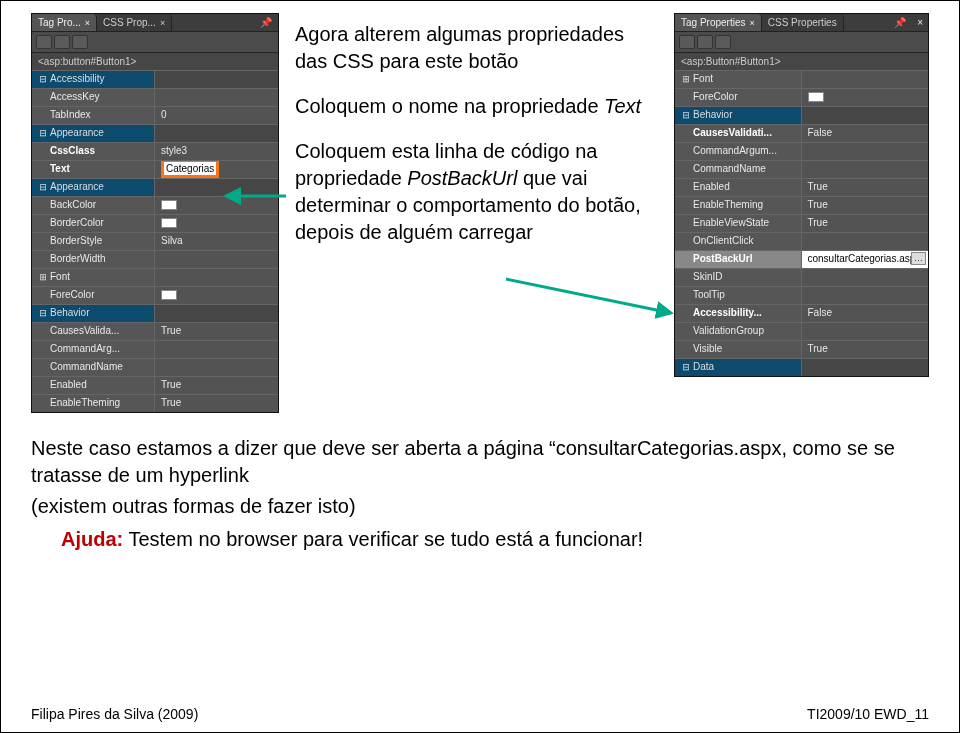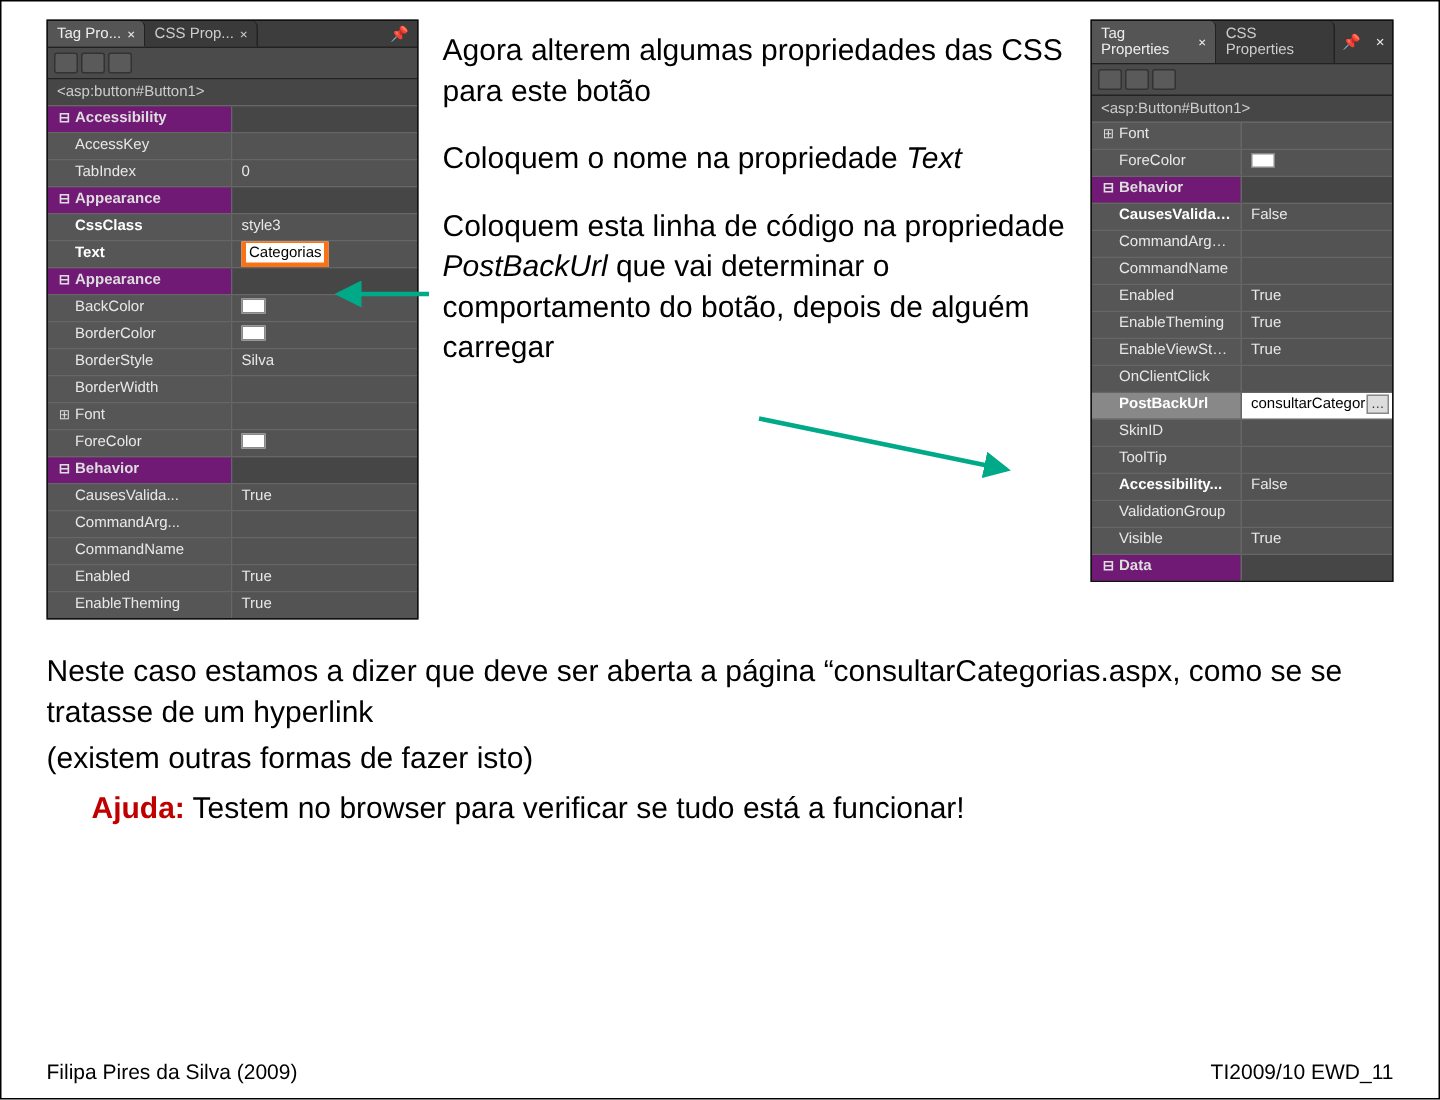--- a/index.html
+++ b/index.html
@@ -33,21 +33,21 @@
     align-items: flex-start;
   }
   
   .panel {
     background: #535353;
     width: 248px;
     font-size: 11px;
     color: #e8e8e8;
     border: 1px solid #111;
   }
-  .panel-wide { width: 202px; }
+  .panel-wide { width: 255px; }
   .tabs {
     display: flex;
     background: #3d3d3d;
     border-bottom: 1px solid #222;
     font-size: 10px;
     align-items: center;
   }
   .tab {
     background: #555;
     color: #eee;
@@ -103,23 +103,22 @@
   .cell.name {
     width: 50%;
     border-right: 1px solid #666;
     background: #565656;
   }
   .cell.val {
     flex: 1;
     background: #535353;
   }
   .row.category .cell.name {
-    background: #701a75;
+    background: #0c4a6e;
     color: #ddd;
-    font-weight: bold;
   }
   .row.category .cell.val { background: #464646; }
   .expander {
     display: inline-block;
     width: 10px;
     text-align: center;
     color: #ddd;
     font-size: 9px;
     margin-right: 2px;
   }

